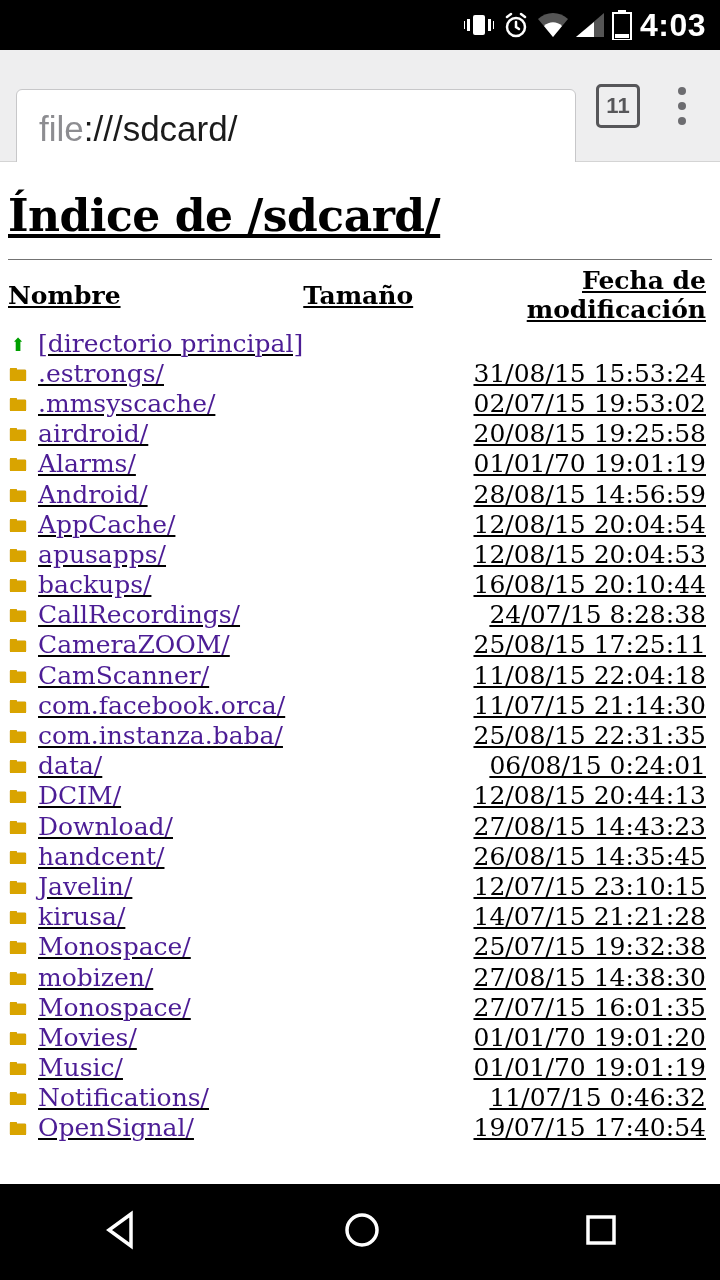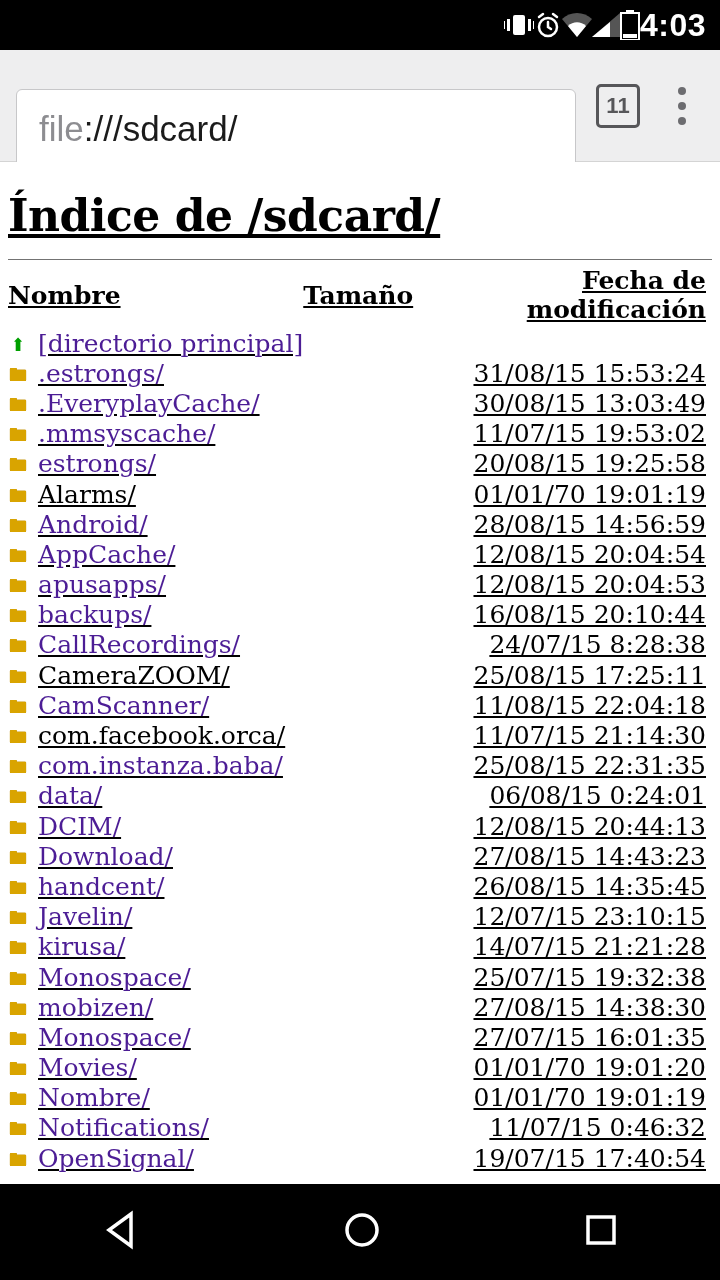--- a/index.html
+++ b/index.html
@@ -1,19 +1,19 @@
 <!DOCTYPE html>
 <html><head>
 <meta charset="utf-8">
 <style>
   * { margin: 0; padding: 0; box-sizing: border-box; }
   html, body { width: 720px; height: 1280px; font-family: "Helvetica Neue", Arial, sans-serif; background: #000; overflow: hidden; }
   .phone { width: 720px; height: 1280px; display: flex; flex-direction: column; background: #000; }
   
-  .status-bar { height: 50px; background: #000; color: #fff; display: flex; align-items: center; justify-content: flex-end; padding: 0 14px; gap: 0; font-size: 30px; }
+  .status-bar { height: 50px; background: #000; color: #fff; display: flex; align-items: center; justify-content: flex-end; padding: 0 14px; gap: 8px; font-size: 30px; }
   .status-bar .icon { display: inline-flex; align-items: center; justify-content: center; }
   .status-bar svg { fill: #fff; }
   .clock { font-weight: 700; font-size: 32px; letter-spacing: 0.5px; }
   .battery-wrap { position: relative; display: inline-flex; align-items: center; }
   .battery-num { position: absolute; left: 0; right: 0; top: 3px; text-align: center; font-size: 14px; color: #000; font-weight: 700; }
   
   .browser-chrome { height: 112px; background: #eeeeef; border-bottom: 1px solid #d4d4d4; display: flex; align-items: center; padding: 14px 16px 14px 16px; gap: 20px; }
   .url-bar { flex: 1; height: 80px; border: 1px solid #c7c7c9; border-radius: 6px; background: #fff; display: flex; align-items: center; padding: 8px 22px; font-size: 35px; color: #1b1b1b; overflow: hidden; white-space: nowrap; margin-top: 46px; }
   .url-bar .scheme { color: #8d8d91; }
   .tabs-btn { width: 44px; height: 44px; border: 3px solid #565659; border-radius: 5px; display: flex; align-items: center; justify-content: center; font-size: 22px; font-weight: 700; color: #565659; }
@@ -28,21 +28,21 @@
   table.listing th.col-size { text-align: center; }
   table.listing th.col-date { text-align: right; padding-right: 6px; }
   table.listing td { padding: 0.6px 0; vertical-align: baseline; }
   table.listing td.col-size { text-align: right; }
   table.listing td.col-date { text-align: right; padding-right: 6px; white-space: nowrap; }
   .name-cell { white-space: nowrap; }
   .f-icon { display: inline-block; width: 20px; text-align: center; margin-right: 10px; vertical-align: 1px; }
   .folder-glyph { font-size: 18px; color: #d9a400; text-shadow: 0 0 0.5px #a07400; }
   .up-glyph   { font-size: 18px; color: #00a000; }
   a.entry { color: #4c1d95; text-decoration: none; }
-  a.entry.visited { color: #000000; }
+  a.entry.visited { color: #4c1d95; }
   
   .nav-bar { height: 96px; background: #000; display: flex; align-items: center; justify-content: space-around; }
   .nav-bar svg { stroke: #fff; fill: none; stroke-width: 3.5; }
 </style>
 </head>
 <body>
 
 <div class="phone">
 
   <div class="status-bar">
@@ -118,31 +118,26 @@
             </td>
             <td class="col-size"></td>
             <td class="col-date"></td>
           </tr>
         <tr>
               <td class="name-cell"><span class="f-icon folder-glyph">🖿</span><a href="#" class="entry">.estrongs/</a></td>
               <td class="col-size"></td>
               <td class="col-date">31/08/15 15:53:24</td>
             </tr>
             <tr>
-              <td class="name-cell"><span class="f-icon folder-glyph">🖿</span><a href="#" class="entry">.EveryplayCache/</a></td>
-              <td class="col-size"></td>
-              <td class="col-date">30/08/15 13:03:49</td>
-            </tr>
-            <tr>
               <td class="name-cell"><span class="f-icon folder-glyph">🖿</span><a href="#" class="entry">.mmsyscache/</a></td>
               <td class="col-size"></td>
-              <td class="col-date">11/07/15 19:53:02</td>
-            </tr>
-            <tr>
-              <td class="name-cell"><span class="f-icon folder-glyph">🖿</span><a href="#" class="entry">estrongs/</a></td>
+              <td class="col-date">02/07/15 19:53:02</td>
+            </tr>
+            <tr>
+              <td class="name-cell"><span class="f-icon folder-glyph">🖿</span><a href="#" class="entry">airdroid/</a></td>
               <td class="col-size"></td>
               <td class="col-date">20/08/15 19:25:58</td>
             </tr>
             <tr>
               <td class="name-cell"><span class="f-icon folder-glyph">🖿</span><a href="#" class="entry visited">Alarms/</a></td>
               <td class="col-size"></td>
               <td class="col-date">01/01/70 19:01:19</td>
             </tr>
             <tr>
               <td class="name-cell"><span class="f-icon folder-glyph">🖿</span><a href="#" class="entry">Android/</a></td>
@@ -233,21 +228,21 @@
               <td class="name-cell"><span class="f-icon folder-glyph">🖿</span><a href="#" class="entry">Monospace/</a></td>
               <td class="col-size"></td>
               <td class="col-date">27/07/15 16:01:35</td>
             </tr>
             <tr>
               <td class="name-cell"><span class="f-icon folder-glyph">🖿</span><a href="#" class="entry">Movies/</a></td>
               <td class="col-size"></td>
               <td class="col-date">01/01/70 19:01:20</td>
             </tr>
             <tr>
-              <td class="name-cell"><span class="f-icon folder-glyph">🖿</span><a href="#" class="entry">Nombre/</a></td>
+              <td class="name-cell"><span class="f-icon folder-glyph">🖿</span><a href="#" class="entry">Music/</a></td>
               <td class="col-size"></td>
               <td class="col-date">01/01/70 19:01:19</td>
             </tr>
             <tr>
               <td class="name-cell"><span class="f-icon folder-glyph">🖿</span><a href="#" class="entry">Notifications/</a></td>
               <td class="col-size"></td>
               <td class="col-date">11/07/15 0:46:32</td>
             </tr>
             <tr>
               <td class="name-cell"><span class="f-icon folder-glyph">🖿</span><a href="#" class="entry">OpenSignal/</a></td>

